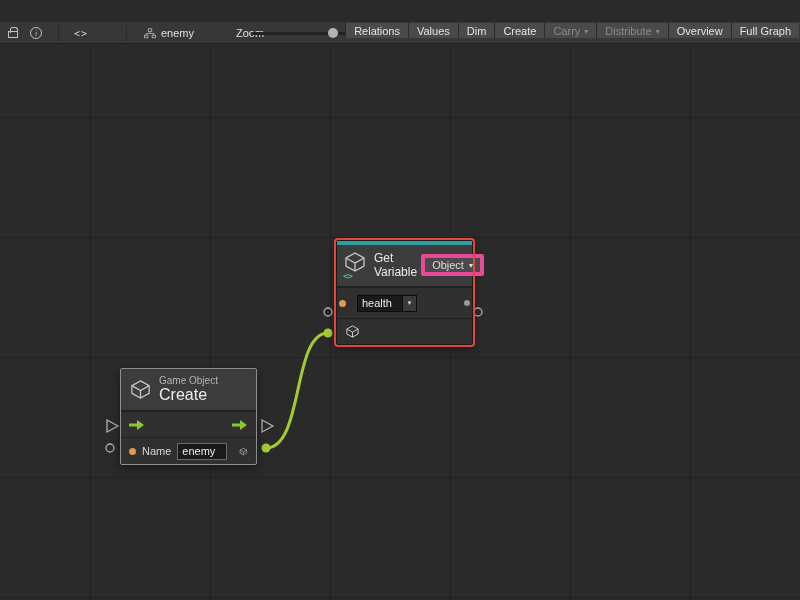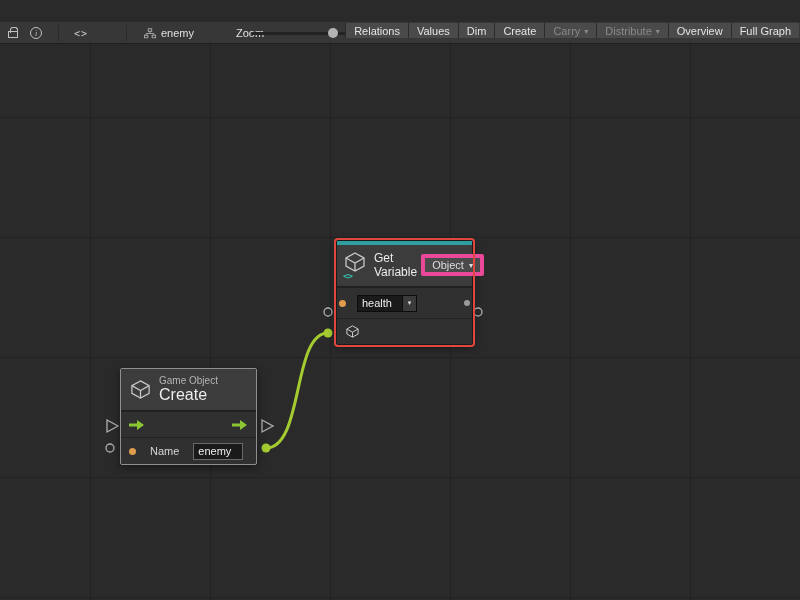--- a/index.html
+++ b/index.html
@@ -76,21 +76,21 @@
   .gv-value-row { height:31px; padding:0 2px; gap:11px; }
   .gv-cube-row { height:26px; padding:0 8px; }
 
   
   .cr-header { display:flex; align-items:center; gap:7px; padding:6px 8px; }
   .cr-titles { display:flex; flex-direction:column; }
   .cr-sub { font-size:10px; color:#b4b4b4; }
   .cr-main { font-size:16px; color:#ececec; }
   .flow-row { position:relative; height:26px; }
   .flow-row svg { position:absolute; top:7px; }
-  .name-row { height:27px; padding:0 8px; gap:14px; }
+  .name-row { height:27px; padding:0 8px; gap:6px; }
   .name-row .lbl { color:#d6d6d6; }
   .name-row input { width:50px; height:17px; background:#1a1a1a; border:1px solid #6a6a6a; color:#efefef;
                     font-family:"Liberation Sans", sans-serif; font-size:11px; padding:0 4px; outline:none; }
   .spacer { flex:1; }
 </style>
 </head>
 <body>
 
 <div class="stage">
 

